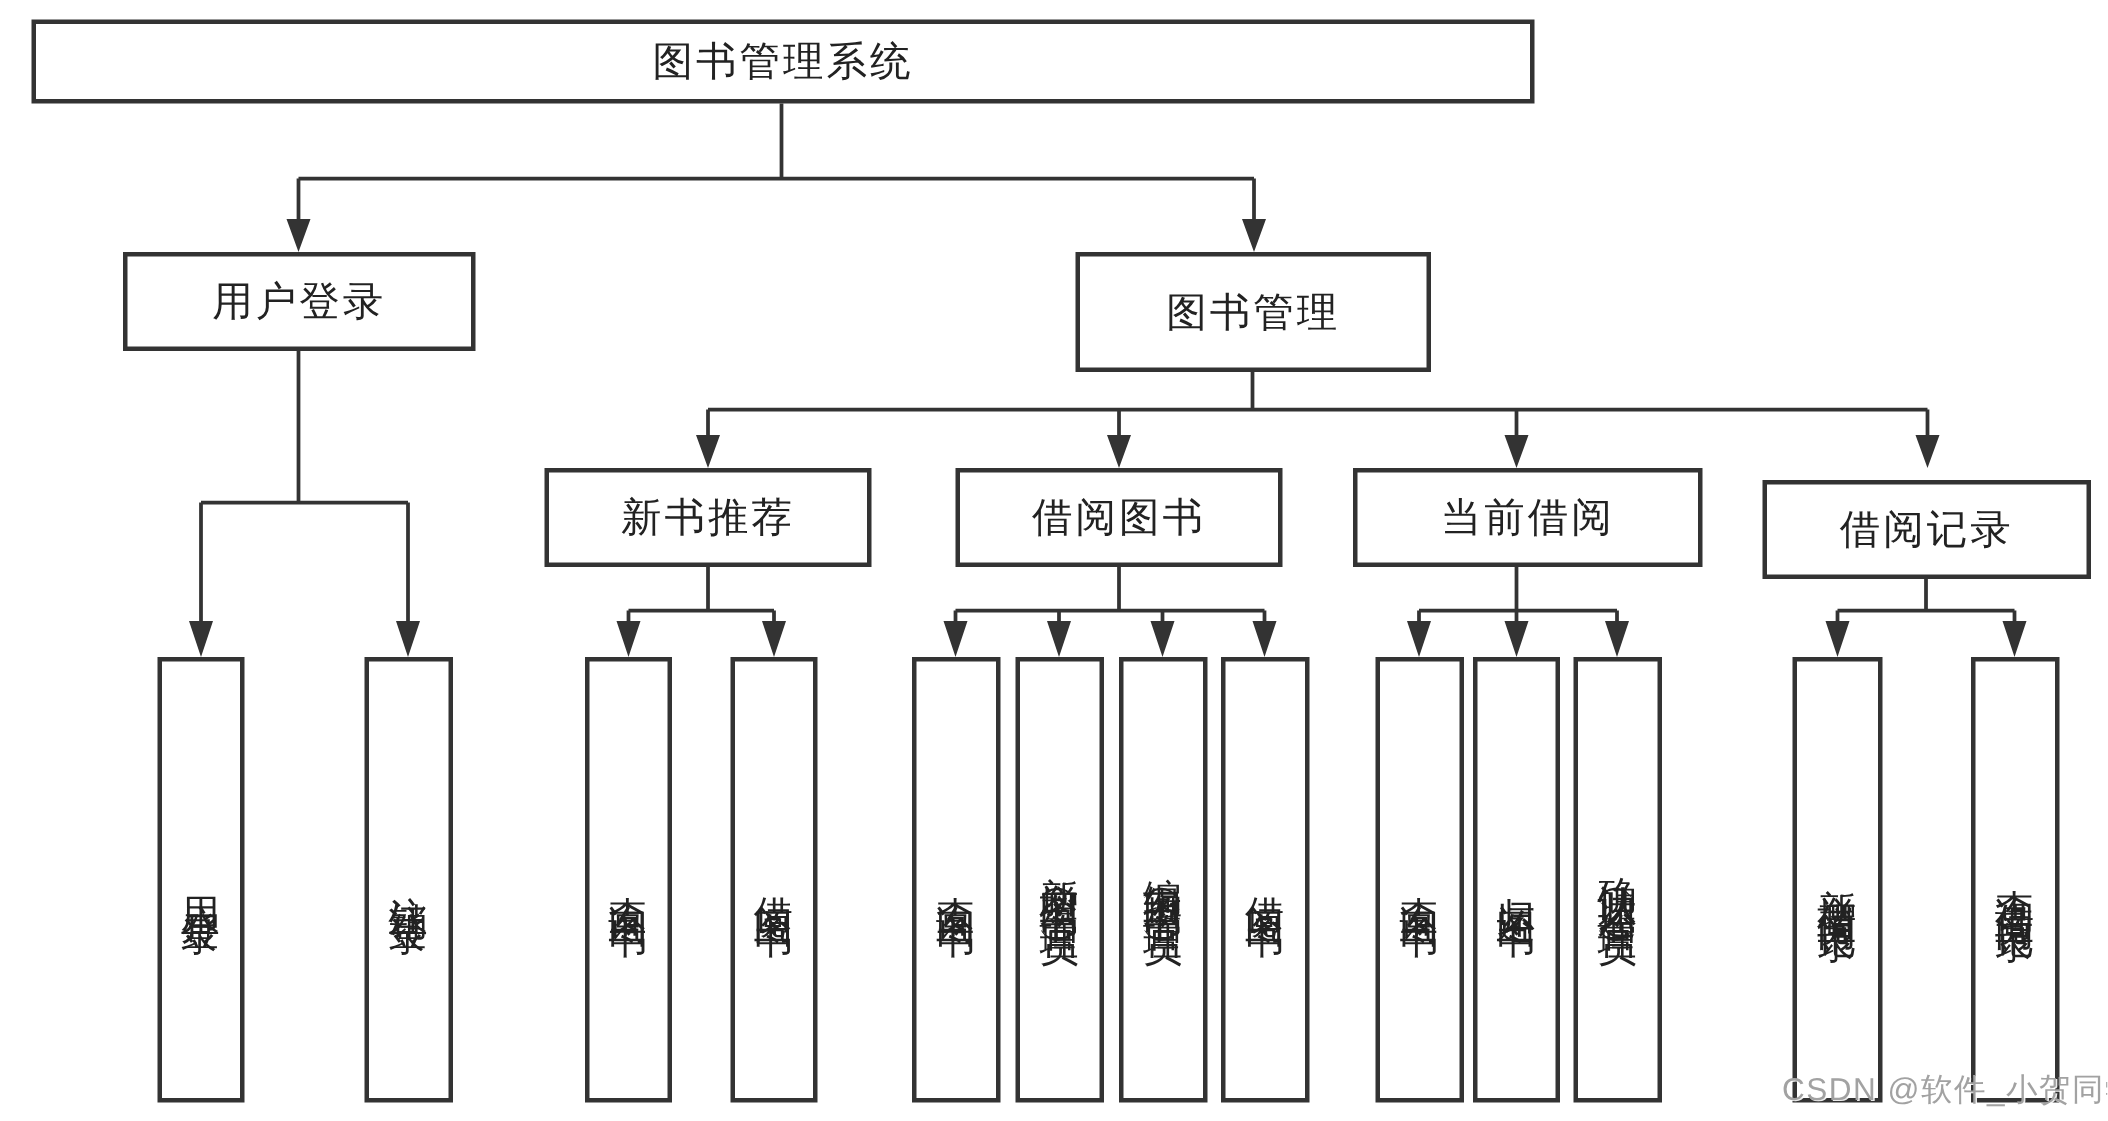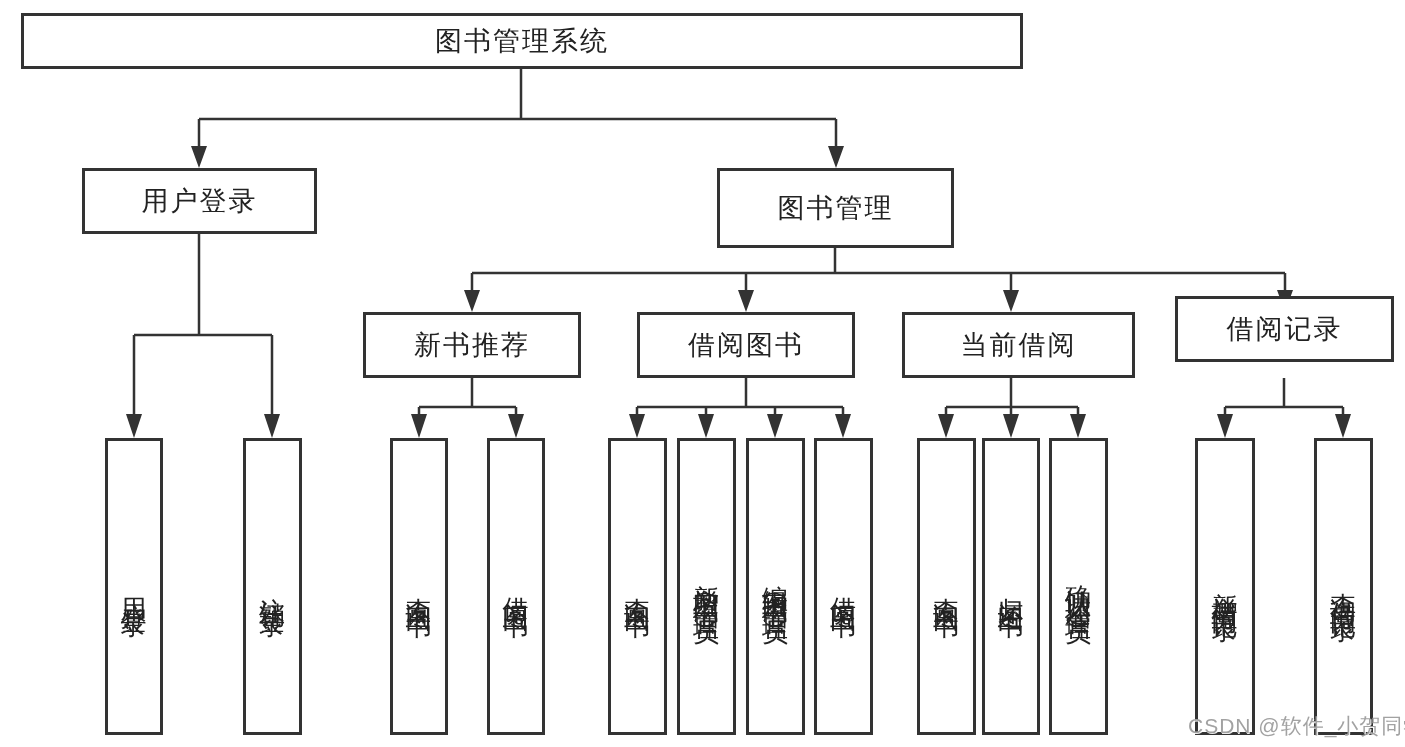--- a/index.html
+++ b/index.html
@@ -93,21 +93,21 @@
 
   <div class="node hbox" style="left:363px;top:312px;width:218px;height:66px">
     <span>新书推荐</span>
   </div>
   <div class="node hbox" style="left:637px;top:312px;width:218px;height:66px">
     <span>借阅图书</span>
   </div>
   <div class="node hbox" style="left:902px;top:312px;width:233px;height:66px">
     <span>当前借阅</span>
   </div>
-  <div class="node hbox" style="left:1175px;top:296px;width:219px;height:66px">
+  <div class="node hbox" style="left:1175px;top:320px;width:219px;height:66px">
     <span>借阅记录</span>
   </div>
 
   <div class="node vbox" style="left:105px;top:438px;width:58px;height:297px">
     <span>用户登录</span>
   </div>
   <div class="node vbox" style="left:243px;top:438px;width:59px;height:297px">
     <span>注销登录</span>
   </div>
 

